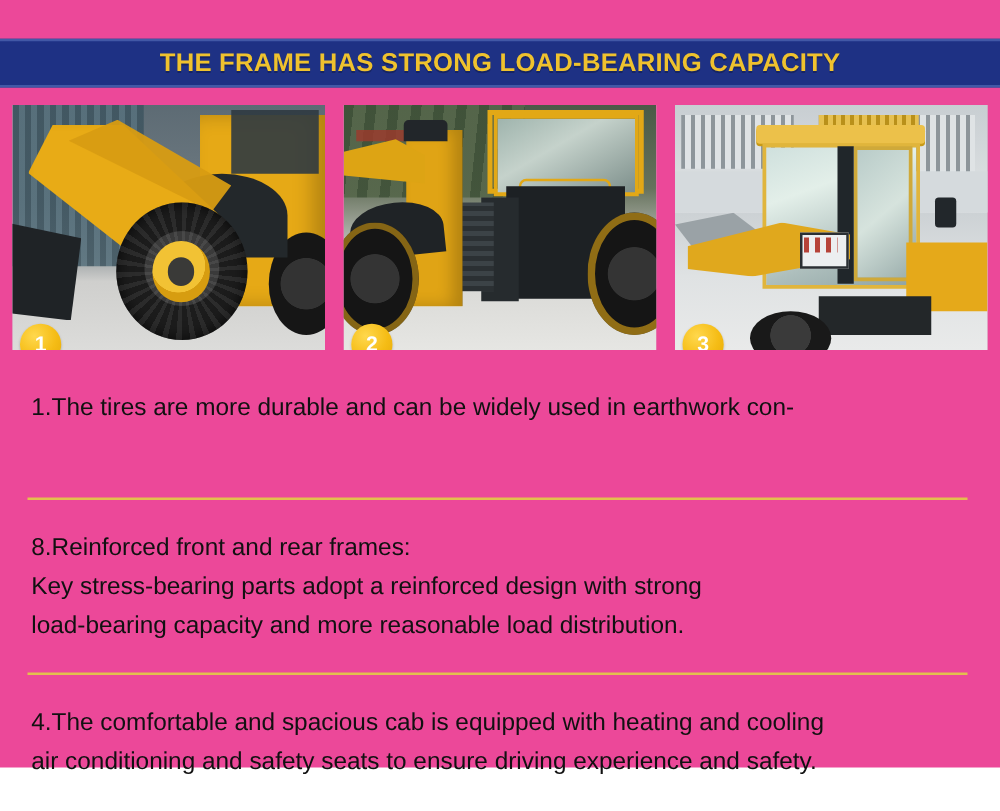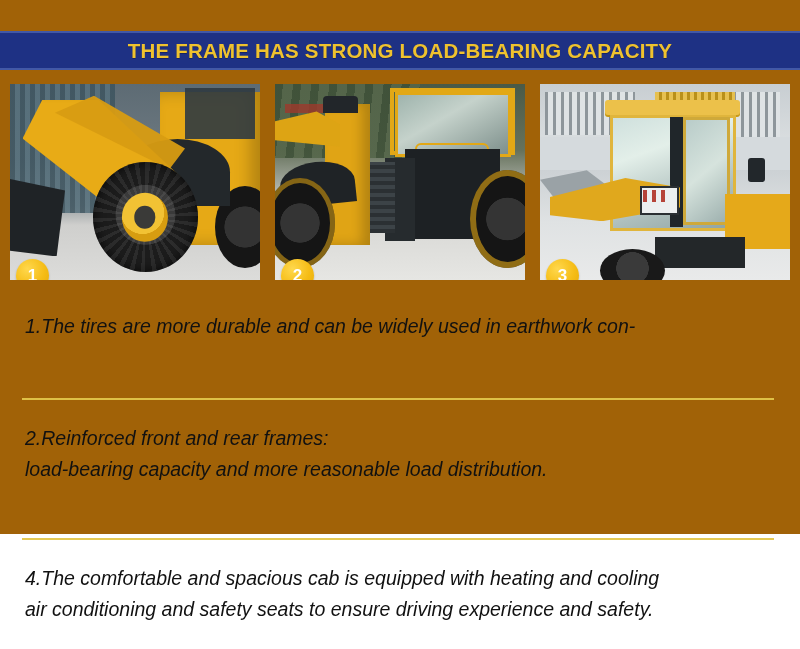--- a/index.html
+++ b/index.html
@@ -11,22 +11,22 @@
     width: 800px;
     height: 649px;
     overflow: hidden;
     font-family: "Liberation Sans", sans-serif;
     color: #1a1a1a;
     position: relative;
   }
 
   .page {
     width: 800px;
-    height: 534px;
-    background: #a16207;
+    height: 614px;
+    background: #ec4899;
     position: relative;
     box-sizing: border-box;
   }
 
   
   .banner-wrap {
     position: absolute;
     top: 31px;
     left: 0;
     width: 800px;
@@ -95,21 +95,21 @@
     left: 25px;
     width: 752px;
     font-size: 19.5px;
     line-height: 31px;
     color: #111111;
     font-family: "Liberation Sans", sans-serif;
   }
   .blk1 { top: 311px; }
   .blk2 { top: 423px; }
   .blk3 { top: 563px; }
-  .body-block p { margin: 0; font-style: italic; }
+  .body-block p { margin: 0; }
 
   .divider {
     position: absolute;
     left: 22px;
     width: 752px;
     height: 2px;
     background: #e3c64a;
     opacity: 0.95;
   }
   .div1 { top: 398px; }
@@ -296,21 +296,22 @@
 
   </div>
 
   <div class="body-block blk1">
     <p>1.The tires are more durable and can be widely used in earthwork con-</p>
   </div>
 
   <div class="divider div1"></div>
 
   <div class="body-block blk2">
-    <p>2.Reinforced front and rear frames:</p>
+    <p>8.Reinforced front and rear frames:</p>
+    <p>Key stress-bearing parts adopt a reinforced design with strong</p>
     <p>load-bearing capacity and more reasonable load distribution.</p>
   </div>
 
   <div class="divider div2"></div>
 
   <div class="body-block blk3">
     <p>4.The comfortable and spacious cab is equipped with heating and cooling</p>
     <p>air conditioning and safety seats to ensure driving experience and safety.</p>
   </div>
 

